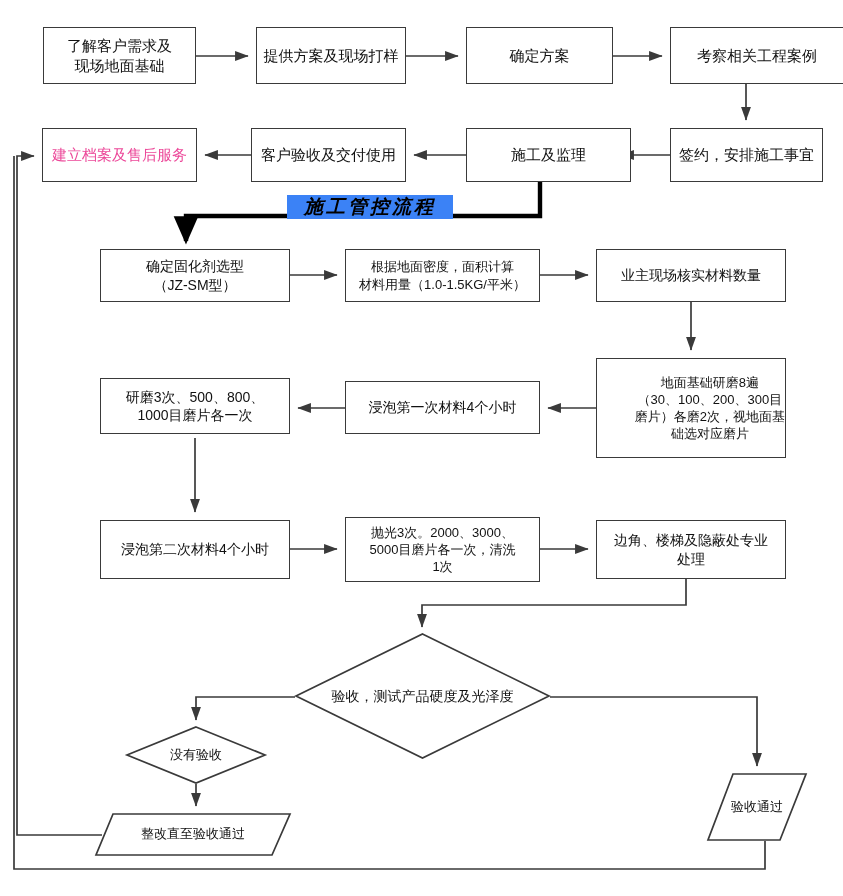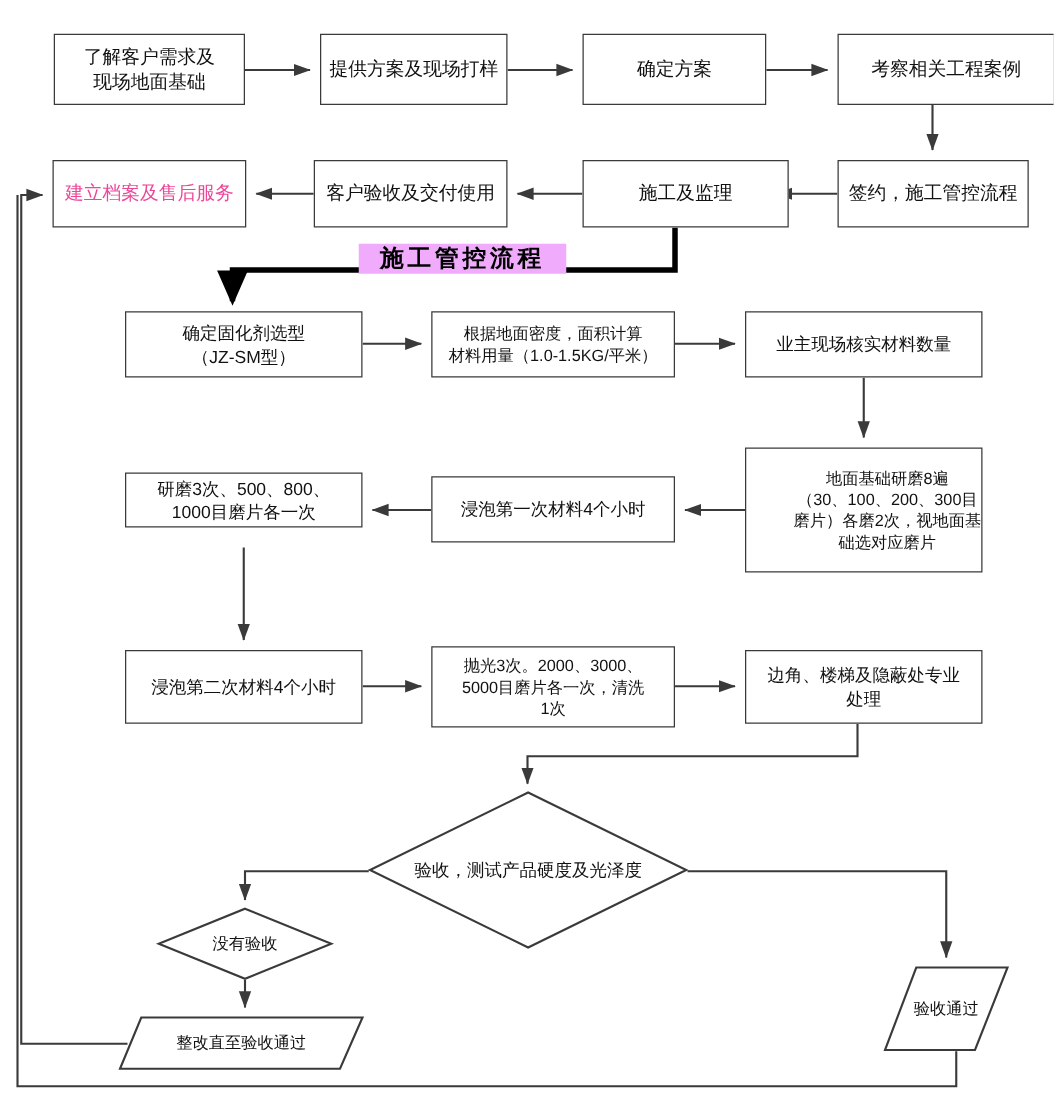--- a/index.html
+++ b/index.html
@@ -37,28 +37,29 @@
     white-space:pre-line;
     line-height:1.3;
     z-index:4;
     pointer-events:none;
   }
   #edges{position:absolute;left:0;top:0;width:843px;height:896px;z-index:1;}
   #thickedges{position:absolute;left:0;top:0;width:843px;height:896px;z-index:2;}
   .title-band{
     position:absolute;
     z-index:5;
-    background:#f0abfc;
+    background:#3b82f6;
     color:#000000;
     font-weight:bold;
     letter-spacing:3px;
     display:flex;
     align-items:center;
     justify-content:center;
     white-space:nowrap;
+    font-style:italic;
   }
 </style>
 </head>
 <body>
 
 <div id="canvas">
 
   <svg id="edges" viewBox="0 0 843 896" xmlns="http://www.w3.org/2000/svg">
     <defs>
       <marker id="ah" markerWidth="9" markerHeight="9" refX="7.6" refY="3.2" orient="auto" markerUnits="strokeWidth">
@@ -100,35 +101,35 @@
         <polyline points="540,182 540,216 186,216 186,241" fill="none" stroke="#000000" stroke-width="4.4" stroke-linejoin="miter" stroke-linecap="butt" marker-end="url(#ahT)"></polyline>
       </g>
   </svg>
 
   <div id="node-layer">
       <div class="node rect" style="left: 43px; top: 27px; width: 153px; height: 57px; font-size: 15px; border-color: rgb(58, 58, 58); color: rgb(17, 17, 17);"><span>了解客户需求及
 现场地面基础</span></div>
       <div class="node rect" style="left: 256px; top: 27px; width: 150px; height: 57px; font-size: 15px; border-color: rgb(58, 58, 58); color: rgb(17, 17, 17);"><span>提供方案及现场打样</span></div>
       <div class="node rect" style="left: 466px; top: 27px; width: 147px; height: 57px; font-size: 15px; border-color: rgb(58, 58, 58); color: rgb(17, 17, 17);"><span>确定方案</span></div>
       <div class="node rect" style="left: 670px; top: 27px; width: 174px; height: 57px; font-size: 15px; border-color: rgb(58, 58, 58); color: rgb(17, 17, 17);"><span>考察相关工程案例</span></div>
-      <div class="node rect" style="left: 670px; top: 128px; width: 153px; height: 54px; font-size: 15px; border-color: rgb(58, 58, 58); color: rgb(17, 17, 17);"><span>签约，施工管控流程</span></div>
+      <div class="node rect" style="left: 670px; top: 128px; width: 153px; height: 54px; font-size: 15px; border-color: rgb(58, 58, 58); color: rgb(17, 17, 17);"><span>签约，安排施工事宜</span></div>
       <div class="node rect" style="left: 466px; top: 128px; width: 165px; height: 54px; font-size: 15px; border-color: rgb(58, 58, 58); color: rgb(17, 17, 17);"><span>施工及监理</span></div>
       <div class="node rect" style="left: 251px; top: 128px; width: 155px; height: 54px; font-size: 15px; border-color: rgb(58, 58, 58); color: rgb(17, 17, 17);"><span>客户验收及交付使用</span></div>
       <div class="node rect" style="left: 42px; top: 128px; width: 155px; height: 54px; font-size: 15px; border-color: rgb(58, 58, 58); color: #ec4899;"><span>建立档案及售后服务</span></div>
       <div class="node rect" style="left: 100px; top: 249px; width: 190px; height: 53px; font-size: 14px; border-color: rgb(58, 58, 58); color: rgb(17, 17, 17);"><span>确定固化剂选型
 （JZ-SM型）</span></div>
       <div class="node rect" style="left: 345px; top: 249px; width: 195px; height: 53px; font-size: 13px; border-color: rgb(58, 58, 58); color: rgb(17, 17, 17);"><span>根据地面密度，面积计算
 材料用量（1.0-1.5KG/平米）</span></div>
       <div class="node rect" style="left: 596px; top: 249px; width: 190px; height: 53px; font-size: 14px; border-color: rgb(58, 58, 58); color: rgb(17, 17, 17);"><span>业主现场核实材料数量</span></div>
       <div class="node rect" style="left: 596px; top: 358px; width: 190px; height: 100px; font-size: 13px; border-color: rgb(58, 58, 58); color: rgb(17, 17, 17); justify-content: flex-end;"><span>地面基础研磨8遍
 （30、100、200、300目
 磨片）各磨2次，视地面基
 础选对应磨片</span></div>
       <div class="node rect" style="left: 345px; top: 381px; width: 195px; height: 53px; font-size: 14px; border-color: rgb(58, 58, 58); color: rgb(17, 17, 17);"><span>浸泡第一次材料4个小时</span></div>
-      <div class="node rect" style="left: 100px; top: 378px; width: 190px; height: 44px; font-size: 14px; border-color: rgb(58, 58, 58); color: rgb(17, 17, 17);"><span>研磨3次、500、800、
+      <div class="node rect" style="left: 100px; top: 378px; width: 190px; height: 56px; font-size: 14px; border-color: rgb(58, 58, 58); color: rgb(17, 17, 17);"><span>研磨3次、500、800、
 1000目磨片各一次</span></div>
       <div class="node rect" style="left: 100px; top: 520px; width: 190px; height: 59px; font-size: 14px; border-color: rgb(58, 58, 58); color: rgb(17, 17, 17);"><span>浸泡第二次材料4个小时</span></div>
       <div class="node rect" style="left: 345px; top: 517px; width: 195px; height: 65px; font-size: 13px; border-color: rgb(58, 58, 58); color: rgb(17, 17, 17);"><span>抛光3次。2000、3000、
 5000目磨片各一次，清洗
 1次</span></div>
       <div class="node rect" style="left: 596px; top: 520px; width: 190px; height: 59px; font-size: 14px; border-color: rgb(58, 58, 58); color: rgb(17, 17, 17);"><span>边角、楼梯及隐蔽处专业
 处理</span></div>
       <div class="shape-wrap" style="left: 295px; top: 633px; width: 255px; height: 126px;">
         <svg width="255" height="126" viewBox="0 0 255 126">
           <polygon points="127.5,1 254,63 127.5,125 1,63" fill="#ffffff" stroke="#3a3a3a" stroke-width="1.7"></polygon>

